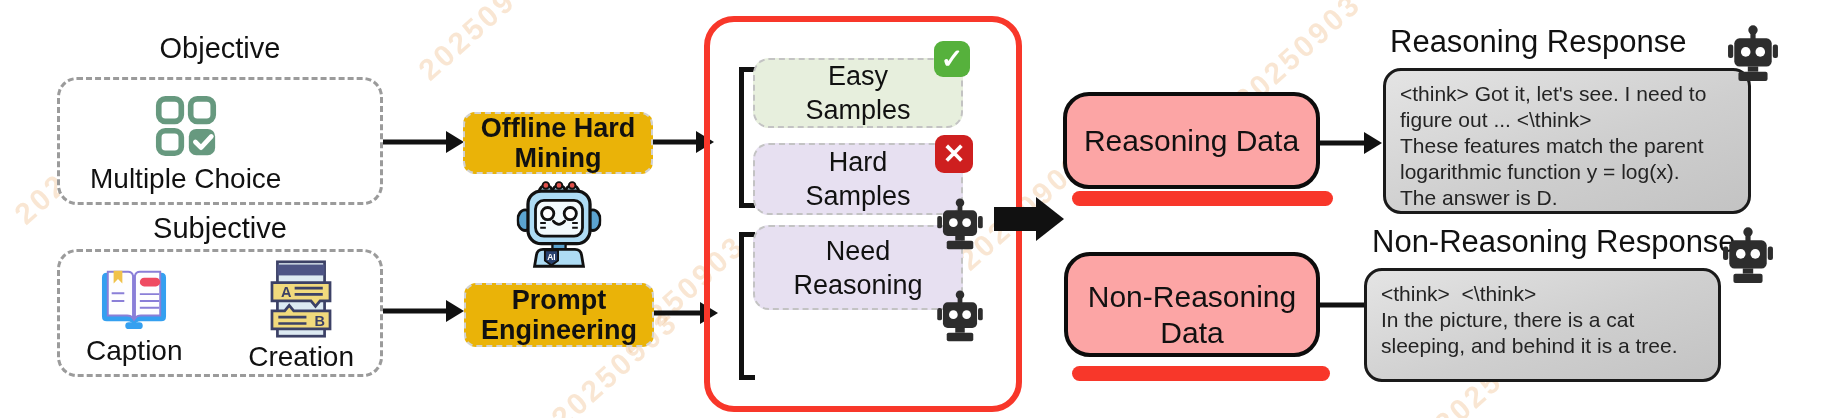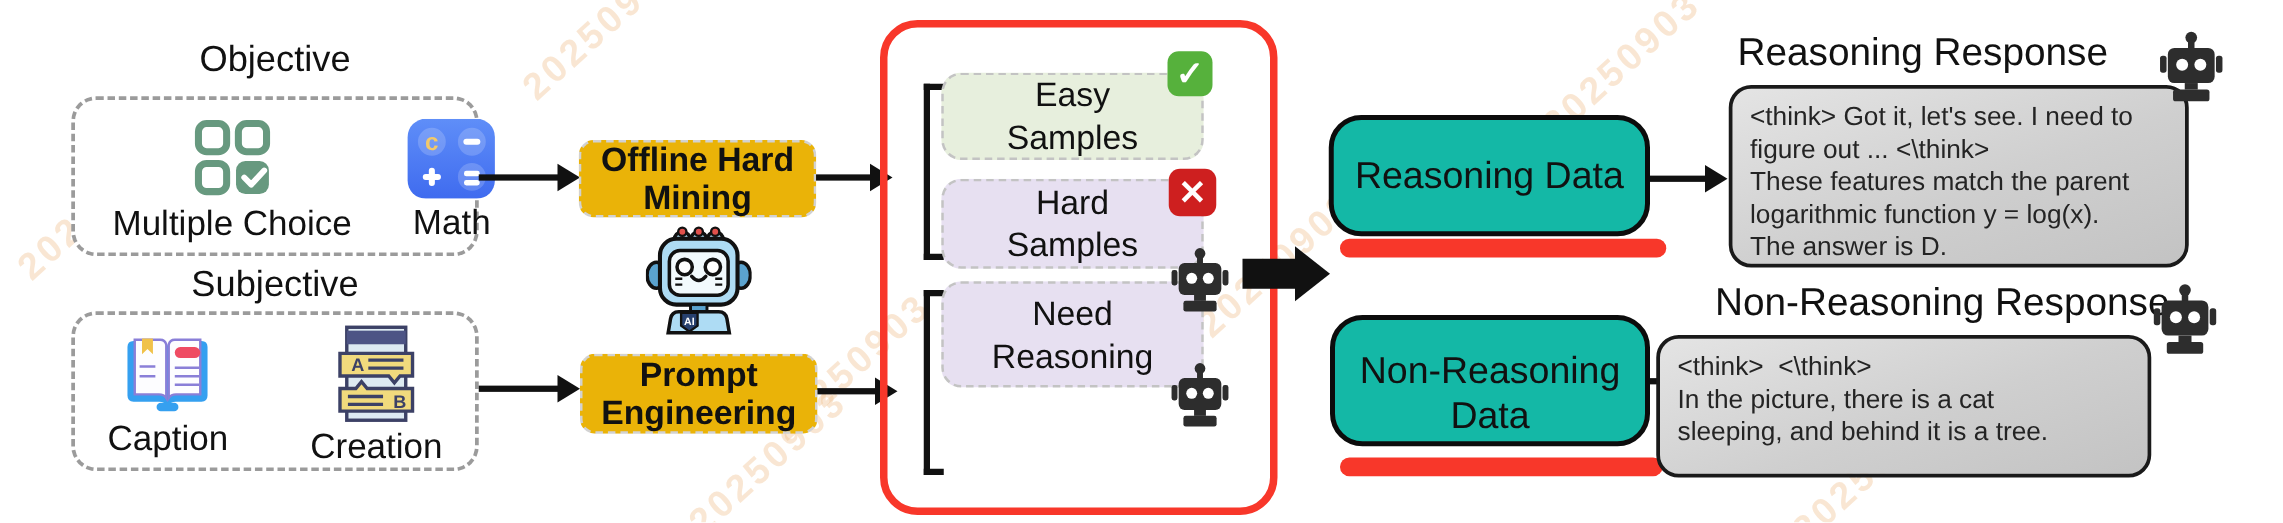--- a/index.html
+++ b/index.html
@@ -47,21 +47,21 @@
               font-size:27px;line-height:34px;box-sizing:border-box;}
   .sample-box span{width:160px;}
   .bg-green{background:#e7efdd;}
   .bg-purple{background:#e7e0f1;}
   .badge{position:absolute;border-radius:9px;color:#fff;display:flex;align-items:center;justify-content:center;
          font-size:27px;font-weight:bold;z-index:6;}
   .badge-green{background:#56b13c;}
   .badge-red{background:#ce1f1f;}
 
   
-  .data-box{position:absolute;background:#14b8a6;border:4px solid #0c0c0c;border-radius:26px;
+  .data-box{position:absolute;background:#fca5a5;border:4px solid #0c0c0c;border-radius:26px;
             display:flex;align-items:center;justify-content:center;text-align:center;
             font-size:30px;line-height:36px;box-sizing:border-box;}
   .data-box .wrap2{width:220px;margin-top:20px;}
   .underline{position:absolute;background:#f8372a;height:15px;border-radius:8px;}
 
   
   .resp-title{position:absolute;font-size:31px;white-space:nowrap;}
   .resp-box{position:absolute;background:linear-gradient(160deg,#e4e4e4 0%,#cfcfcf 55%,#c3c3c3 100%);
             border:3px solid #1a1a1a;border-radius:18px;padding:10px 14px;font-size:21px;line-height:26px;
             color:#242424;box-sizing:border-box;z-index:1;}
@@ -167,26 +167,20 @@
   <div class="wm" style="left:412px;top:62px;">20250903</div>
 
   <div class="abs group-title" style="left:57px;top:32px;width:326px;">Objective</div>
   <div class="dashed-box obj-pad" style="left:57px;top:77px;width:326px;height:128px;">
     <div class="item-col">
       <svg width="62" height="66" viewBox="0 0 66 70">
           <use href="#sym-mchoice"></use>
         </svg>
       <div class="item-label">Multiple Choice</div>
     </div>
-    <div class="item-col">
-      <svg width="72" height="64" viewBox="0 0 74 66">
-          <use href="#sym-math"></use>
-        </svg>
-      <div class="item-label">Math</div>
-    </div>
   </div>
 
   <div class="abs group-title" style="left:57px;top:212px;width:326px;">Subjective</div>
   <div class="dashed-box sub-pad" style="left:57px;top:249px;width:326px;height:128px;">
     <div class="item-col">
       <svg width="74" height="66" viewBox="0 0 76 68">
           <use href="#sym-caption"></use>
         </svg>
       <div class="item-label">Caption</div>
     </div>
@@ -284,19 +278,19 @@
     <div class="resp-line">figure out ... &lt;\think&gt;</div>
     <div class="resp-line">These features match the parent</div>
     <div class="resp-line">logarithmic function y = log(x).</div>
     <div class="resp-line">The answer is D.</div>
   </div>
 
   <div class="resp-title" style="left:1372px;top:224px;">Non-Reasoning Response</div>
   <svg class="robot" width="52" height="62" viewBox="0 0 50 58" style="left:1722px;top:226px;">
       <use href="#sym-robot"></use>
     </svg>
-  <div class="resp-box" style="left:1325px;top:268px;width:396px;height:114px;">
+  <div class="resp-box" style="left:1364px;top:268px;width:357px;height:114px;">
     <div class="resp-line">&lt;think&gt;  &lt;\think&gt;</div>
     <div class="resp-line">In the picture, there is a cat</div>
     <div class="resp-line">sleeping, and behind it is a tree.</div>
   </div>
 
 </div>
 
 </body></html>

